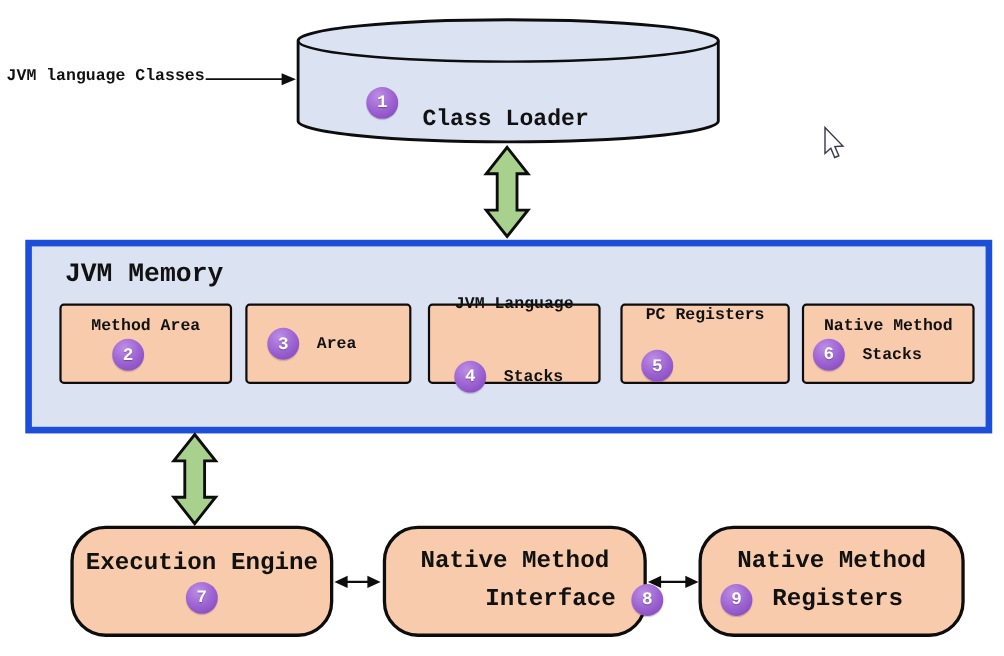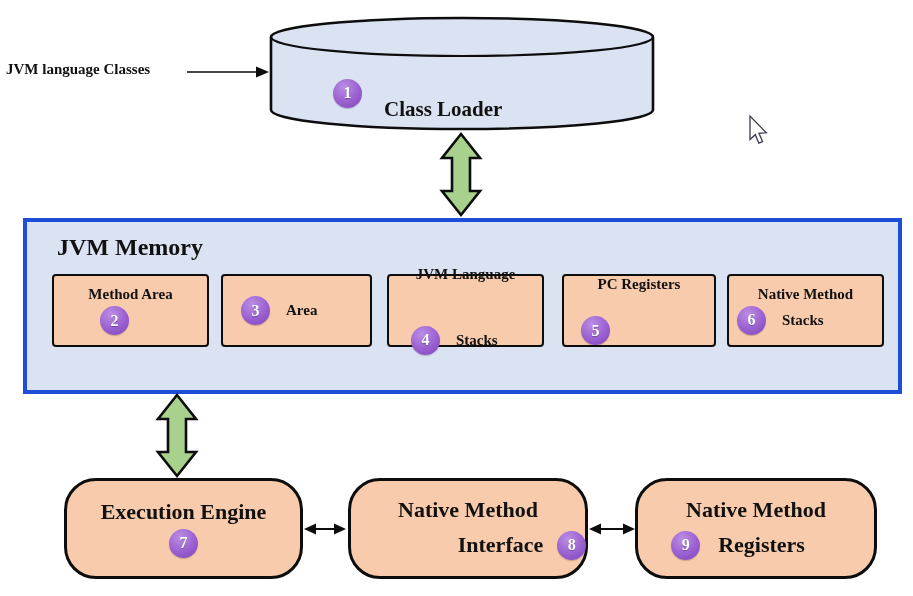--- a/index.html
+++ b/index.html
@@ -1,19 +1,19 @@
 <!DOCTYPE html>
 <html style="--background: #ffffff; --panel-lavender: #dbe3f3; --box-orange: #f8cbad; --arrow-green: #a9d18e; --badge-hi: #bb8ee4; --badge-mid: #9a5fd0; --badge-lo: #7d43b6; --ink: #111111;"><head>
 <meta charset="utf-8">
 <style>
   html,body{margin:0;padding:0;background:var(--background,#fff);}
   .stage{
     position:relative;width:913px;height:596px;overflow:hidden;
     background:var(--background,#fff);
-    font-family:Liberation Serif, serif;
+    font-family:Liberation Mono, monospace;
     color:var(--ink,#111);
   }
   .abs{position:absolute;}
   
   .badge{
     width:29px;height:29px;border-radius:50%;
     background:radial-gradient(circle at 38% 28%, var(--badge-hi) 0%, var(--badge-mid) 55%, var(--badge-lo) 100%);
     color:#fff;font-weight:700;font-size:16px;line-height:1;
     display:flex;align-items:center;justify-content:center;flex:0 0 auto;
     text-shadow:0 1px 1px rgba(0,0,0,.3);
@@ -24,21 +24,21 @@
     left:6px;top:61px;font-size:15px;font-weight:700;white-space:nowrap;
   }
   
   .loader-row{
     left:333px;top:77px;height:32px;display:flex;align-items:center;gap:22px;z-index:6;
   }
   .loader-row .label{font-size:21px;font-weight:700;white-space:nowrap;margin-top:33px;}
   
   .jvm-memory{
     left:23px;top:218px;width:879px;height:176px;box-sizing:border-box;
-    background:var(--panel-lavender);border:4px solid #1d4ed8;z-index:1;
+    background:var(--panel-lavender);border:6px solid #1d4ed8;z-index:1;
   }
   .jvm-memory .title{position:absolute;left:30px;top:12px;font-size:24px;font-weight:700;}
   .mem-box{
     position:absolute;top:52px;height:73px;box-sizing:border-box;
     background:var(--box-orange);border:2.5px solid #0d0d0d;border-radius:4px;
     display:flex;flex-direction:column;justify-content:center;
     font-size:15px;font-weight:700;line-height:1.15;
   }
   .mem-box .center{text-align:center;}
   .row{display:flex;align-items:center;}

